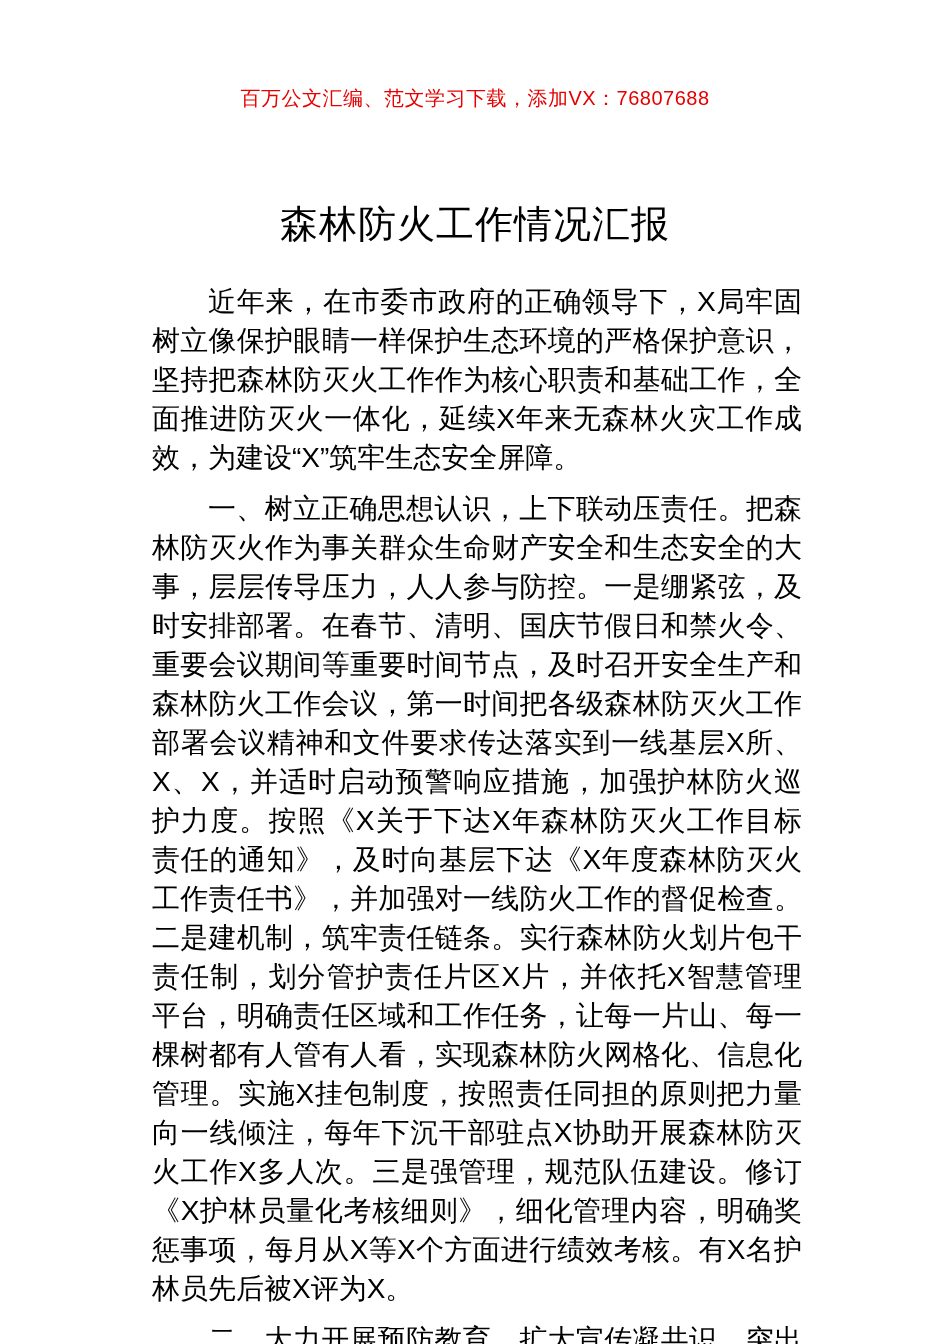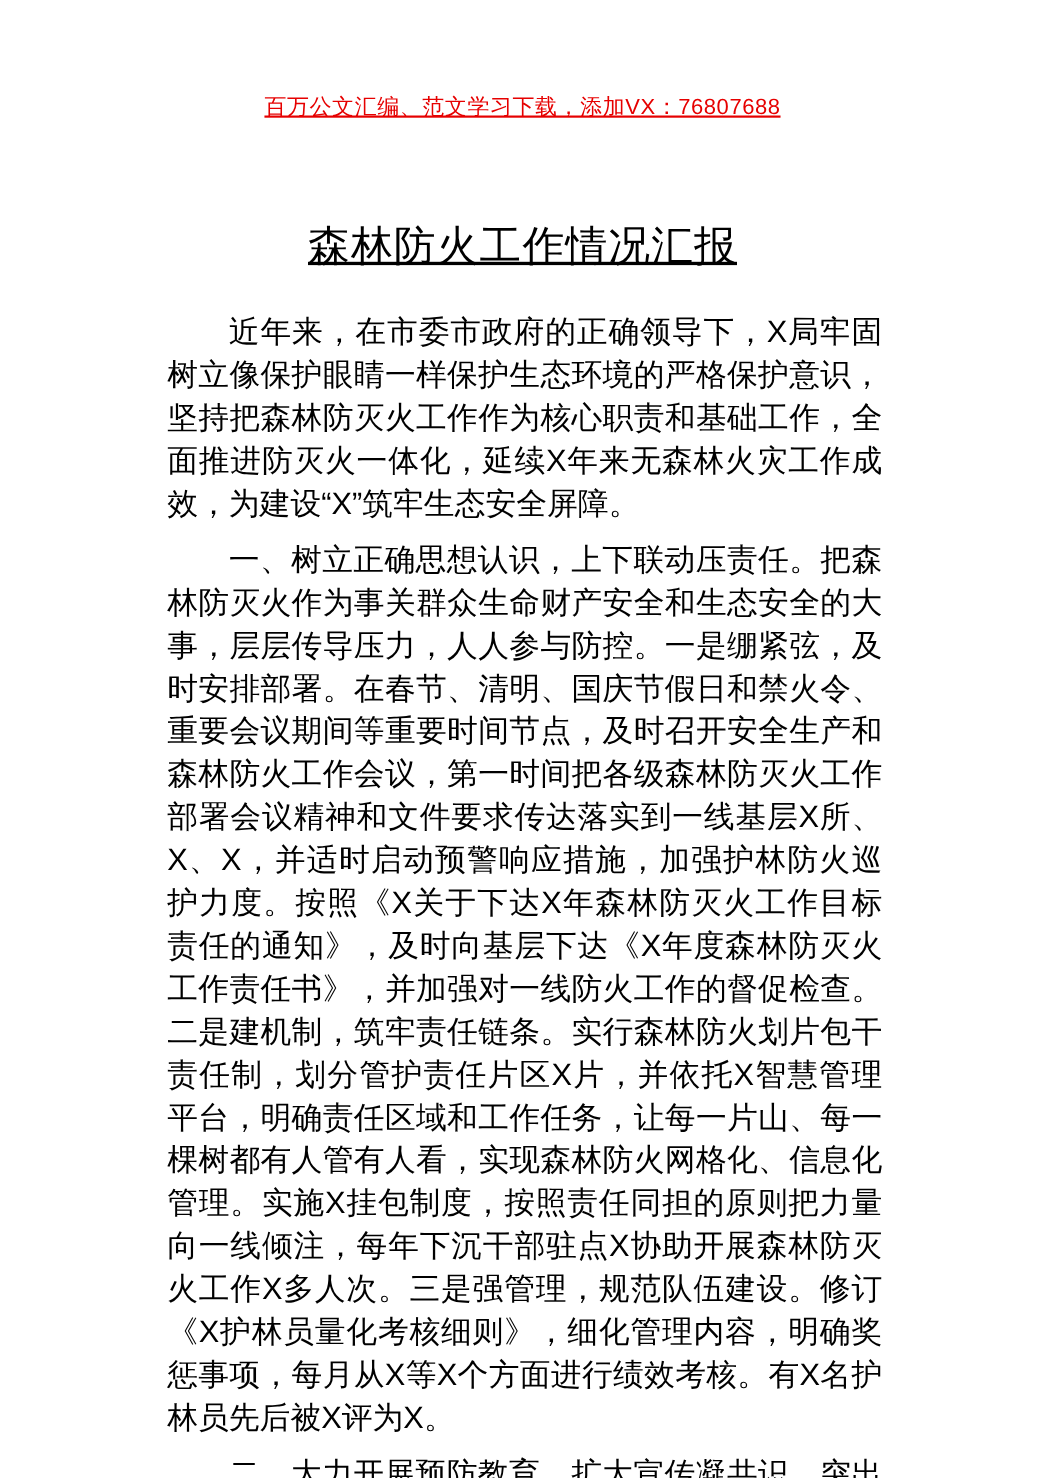--- a/index.html
+++ b/index.html
@@ -20,34 +20,32 @@
   .header-notice {
     position: absolute;
     top: 86px;
     left: 0;
     width: 100%;
     text-align: center;
     font-size: 20px;
     line-height: 24px;
     letter-spacing: 0.5px;
     color: #e60000;
-    text-decoration: underline;
   }
   .doc-title {
     position: absolute;
     top: 176px;
     left: 0;
     width: 100%;
     text-align: center;
     font-size: 38px;
     line-height: 46px;
     font-weight: 400;
     letter-spacing: 1px;
     color: #000000;
-    text-decoration: underline;
   }
   .doc-body {
     position: absolute;
     top: 270px;
     left: 140px;
     width: 674px;
     font-size: 28px;
     line-height: 39px;
     text-align: justify;
     text-justify: inter-ideograph;

